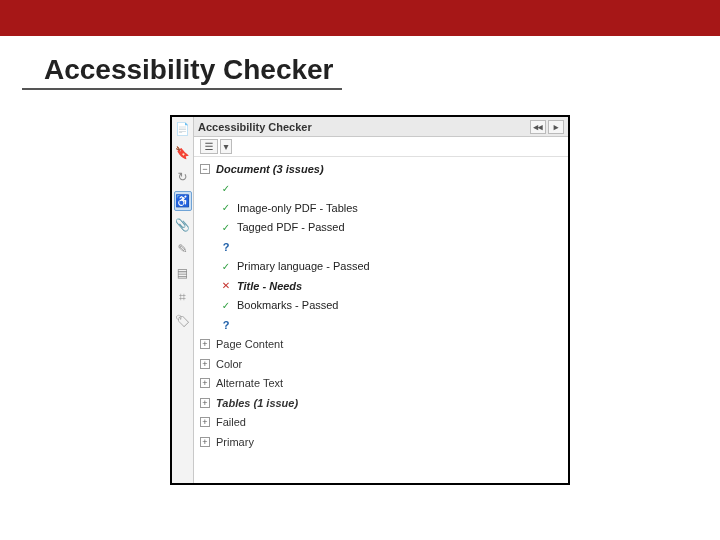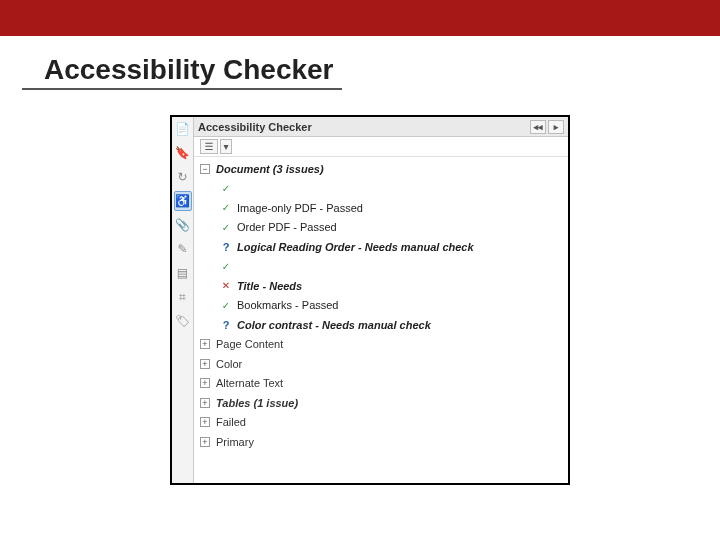--- a/index.html
+++ b/index.html
@@ -194,44 +194,43 @@
       <div class="row bold">
         <span class="twisty">−</span>
         <span class="row-label">Document (3 issues)</span>
       </div>
       <div id="issue-rows">
           <div class="row child">
             <span class="status pass">✓</span>
           </div>
           <div class="row child">
             <span class="status pass">✓</span>
-            <span class="row-label">Image-only PDF - Passed</span>
-          </div>
-          <div class="row child">
-            <span class="status pass">✓</span>
-            <span class="row-label">Order PDF - Passed</span>
+            <span class="row-label">Image-only PDF - Tables</span>
+          </div>
+          <div class="row child">
+            <span class="status pass">✓</span>
+            <span class="row-label">Tagged PDF - Passed</span>
           </div>
           <div class="row child bold">
             <span class="status info">?</span>
-            <span class="row-label">Logical Reading Order - Needs manual check</span>
-          </div>
-          <div class="row child">
-            <span class="status pass">✓</span>
+          </div>
+          <div class="row child">
+            <span class="status pass">✓</span>
+            <span class="row-label">Primary language - Passed</span>
           </div>
           <div class="row child bold">
             <span class="status fail">✕</span>
             <span class="row-label">Title - Needs</span>
           </div>
           <div class="row child">
             <span class="status pass">✓</span>
             <span class="row-label">Bookmarks - Passed</span>
           </div>
           <div class="row child bold">
             <span class="status info">?</span>
-            <span class="row-label">Color contrast - Needs manual check</span>
           </div>
         </div>
       <div id="cat-rows">
           <div class="row cat">
             <span class="twisty">+</span>
             <span class="row-label">Page Content</span>
           </div>
           <div class="row cat">
             <span class="twisty">+</span>
             <span class="row-label">Color</span>

